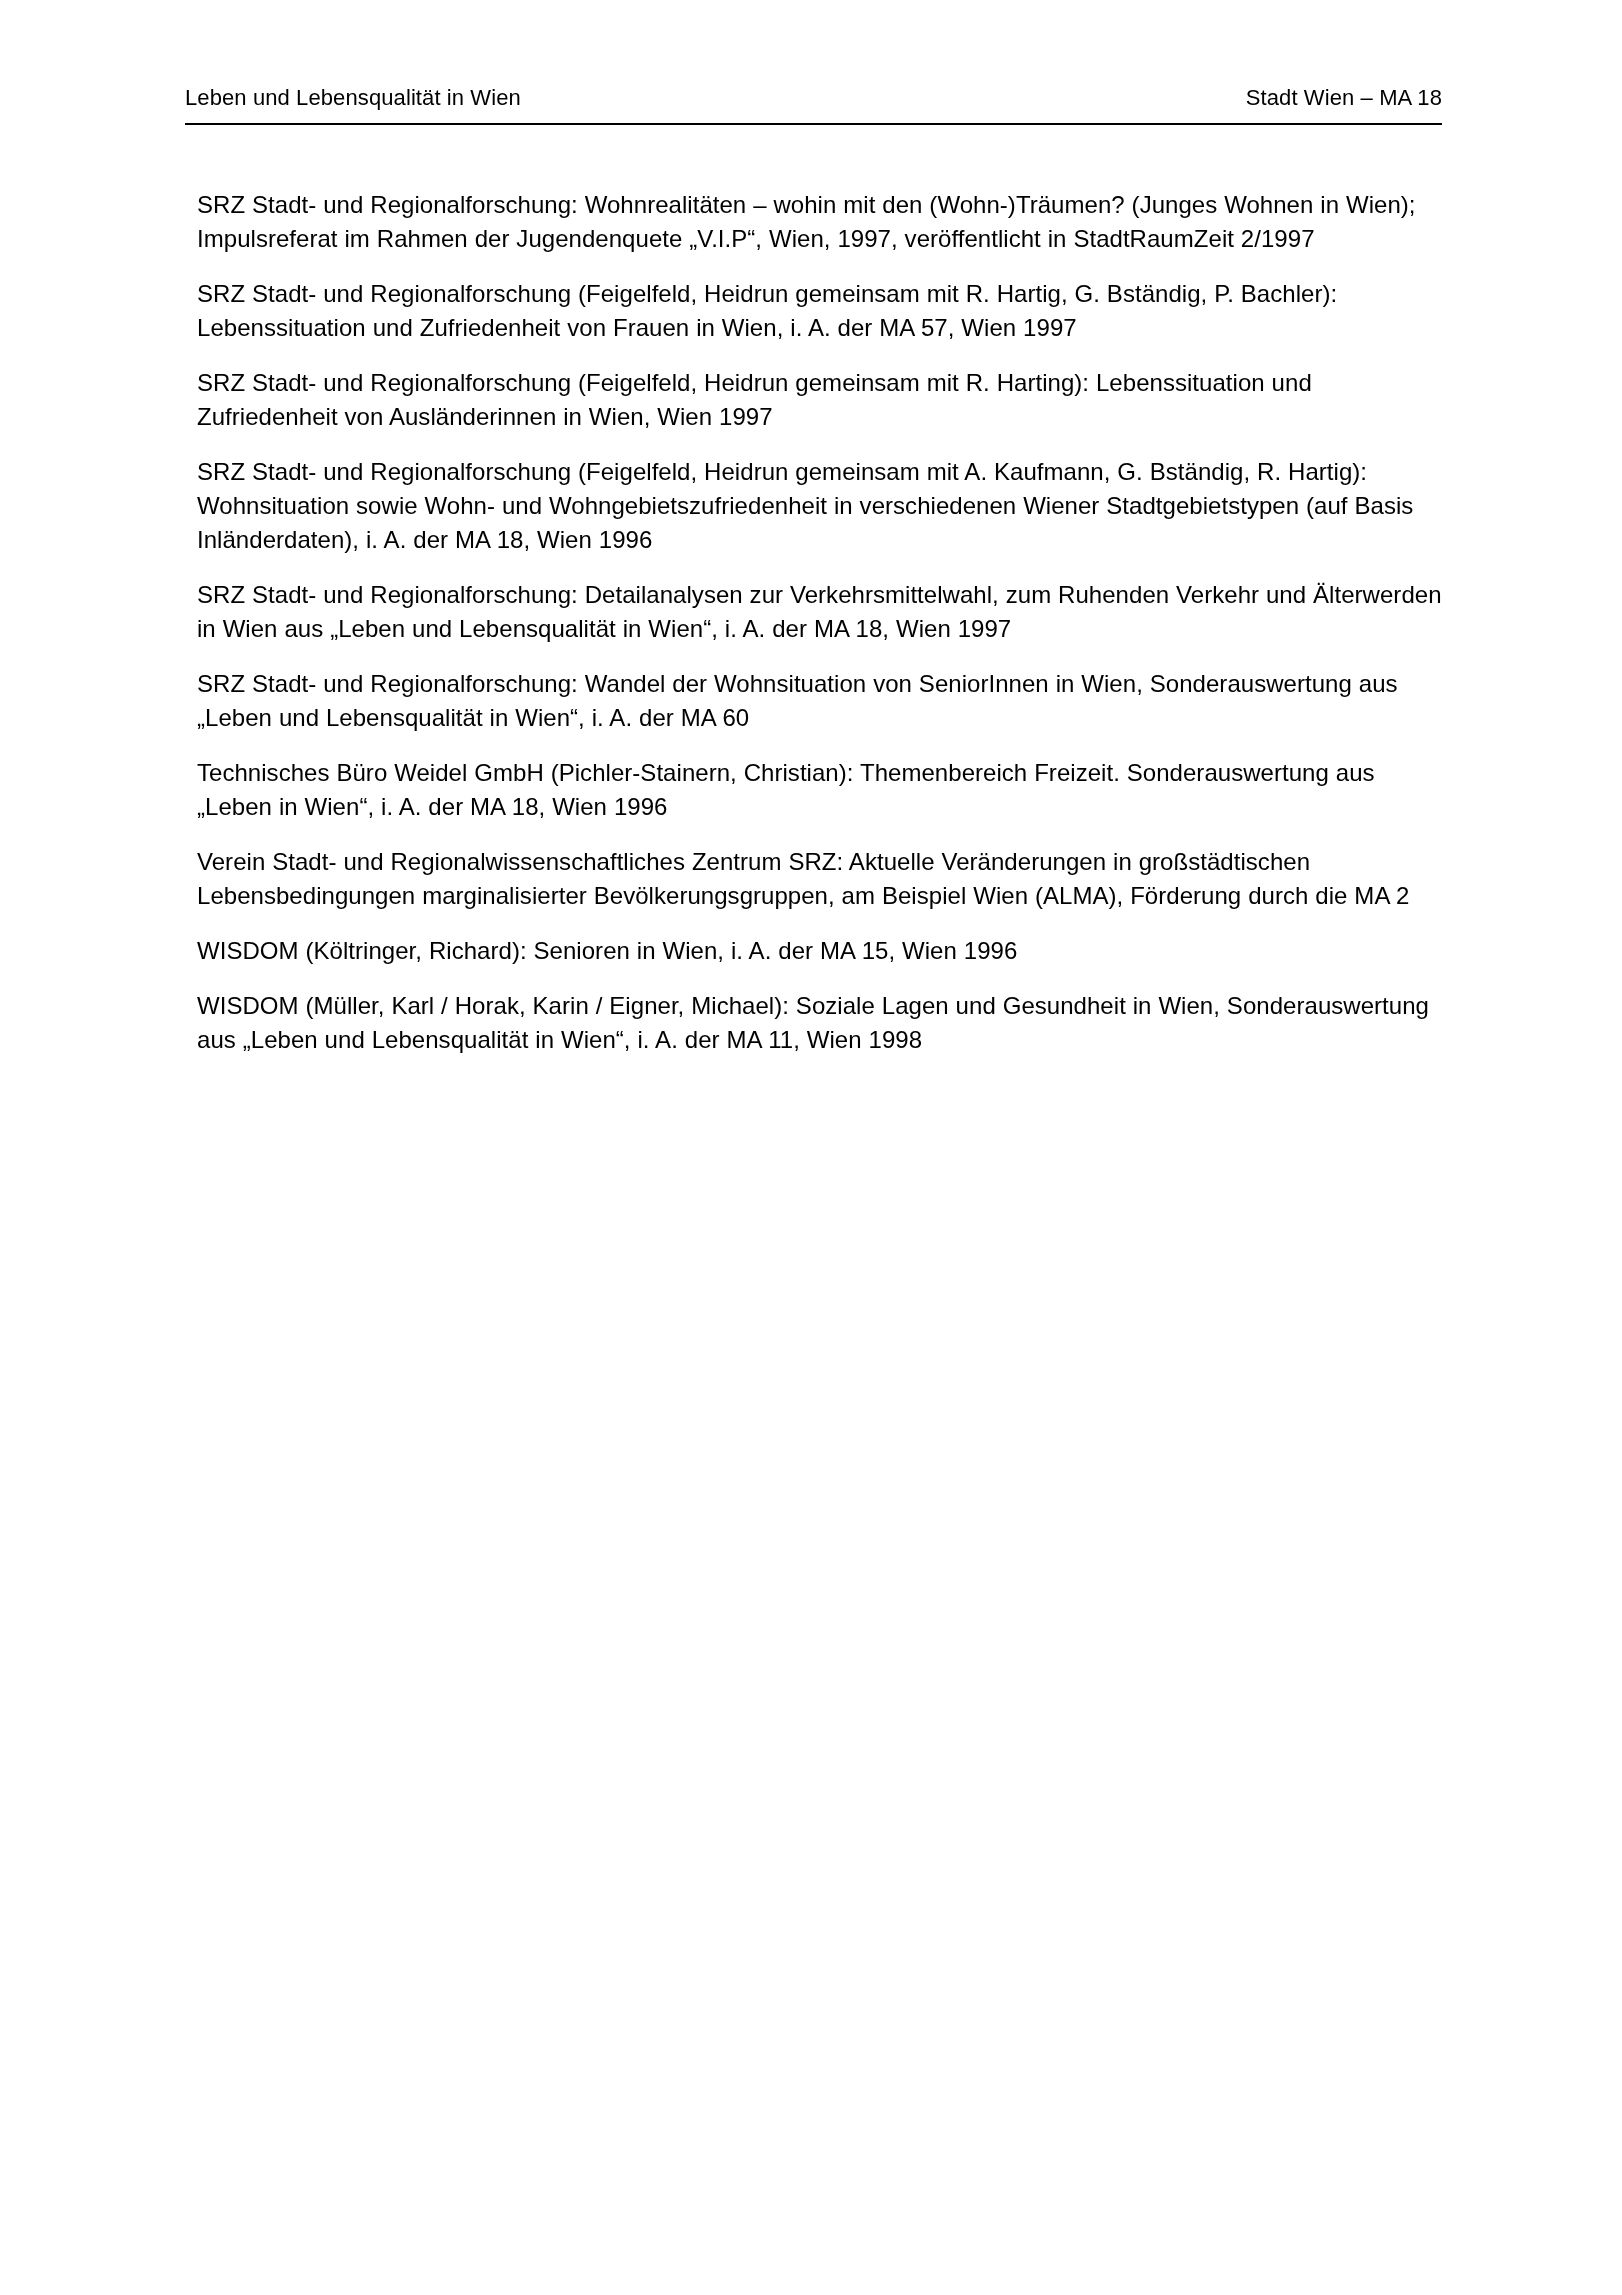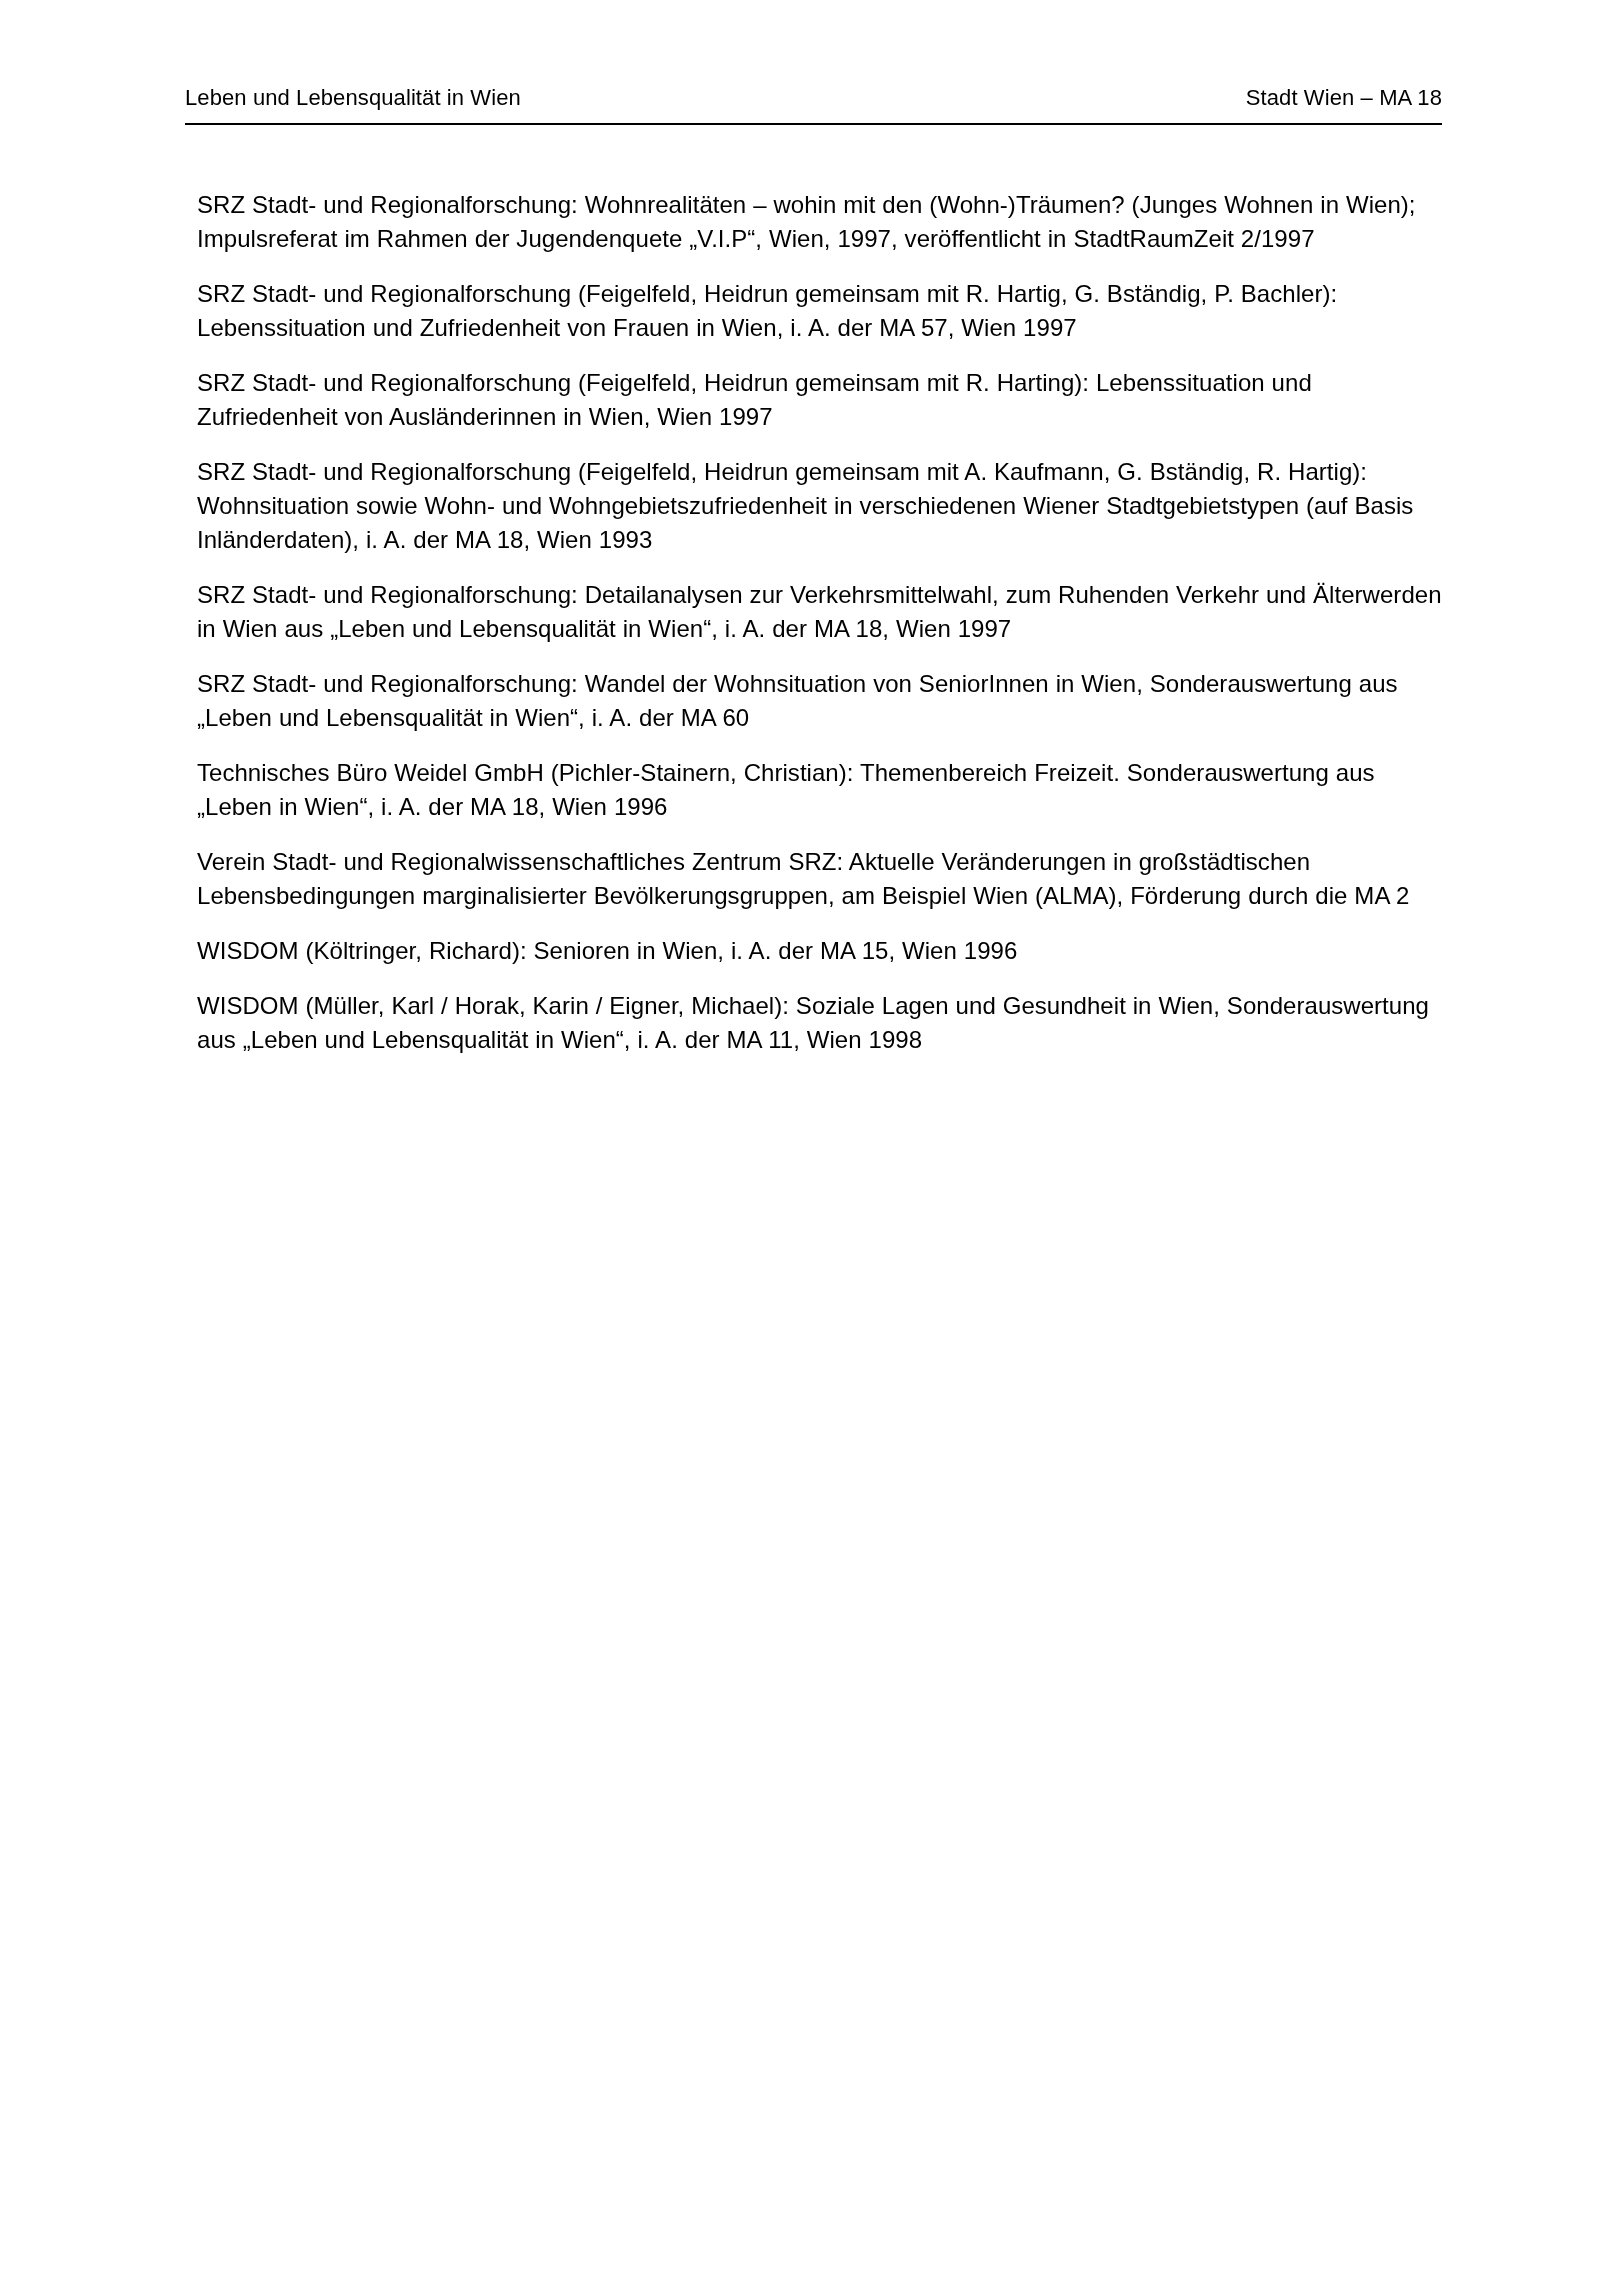--- a/index.html
+++ b/index.html
@@ -73,21 +73,21 @@
   <div class="header">
     <span>Leben und Lebensqualität in Wien</span>
     <span>Stadt Wien – MA 18</span>
   </div>
   <div class="header-rule"></div>
 
   <div class="content">
     <p class="para">SRZ Stadt- und Regionalforschung: Wohnrealitäten – wohin mit den (Wohn-)Träumen? (Junges Wohnen in Wien); Impulsreferat im Rahmen der Jugendenquete „V.I.P“, Wien, 1997, veröffentlicht in StadtRaumZeit 2/1997</p>
     <p class="para">SRZ Stadt- und Regionalforschung (Feigelfeld, Heidrun gemeinsam mit R. Hartig, G. Bständig, P. Bachler): Lebenssituation und Zufriedenheit von Frauen in Wien, i. A. der MA 57, Wien 1997</p>
     <p class="para">SRZ Stadt- und Regionalforschung (Feigelfeld, Heidrun gemeinsam mit R. Harting): Lebenssituation und Zufriedenheit von Ausländerinnen in Wien, Wien 1997</p>
-    <p class="para">SRZ Stadt- und Regionalforschung (Feigelfeld, Heidrun gemeinsam mit A. Kaufmann, G. Bständig, R. Hartig): Wohnsituation sowie Wohn- und Wohngebietszufriedenheit in verschiedenen Wiener Stadtgebietstypen (auf Basis Inländerdaten), i. A. der MA 18, Wien 1993</p>
+    <p class="para">SRZ Stadt- und Regionalforschung (Feigelfeld, Heidrun gemeinsam mit A. Kaufmann, G. Bständig, R. Hartig): Wohnsituation sowie Wohn- und Wohngebietszufriedenheit in verschiedenen Wiener Stadtgebietstypen (auf Basis Inländerdaten), i. A. der MA 18, Wien 1996</p>
     <p class="para">SRZ Stadt- und Regionalforschung: Detailanalysen zur Verkehrsmittelwahl, zum Ruhenden Verkehr und Älterwerden in Wien aus „Leben und Lebensqualität in Wien“, i. A. der MA 18, Wien 1997</p>
     <p class="para">SRZ Stadt- und Regionalforschung: Wandel der Wohnsituation von SeniorInnen in Wien, Sonderauswertung aus „Leben und Lebensqualität in Wien“, i. A. der MA 60</p>
     <p class="para">Technisches Büro Weidel GmbH (Pichler-Stainern, Christian): Themenbereich Freizeit. Sonderauswertung aus „Leben in Wien“, i. A. der MA 18, Wien 1996</p>
     <p class="para">Verein Stadt- und Regionalwissenschaftliches Zentrum SRZ: Aktuelle Veränderungen in großstädtischen Lebensbedingungen marginalisierter Bevölkerungsgruppen, am Beispiel Wien (ALMA), Förderung durch die MA 2</p>
     <p class="para">WISDOM (Költringer, Richard): Senioren in Wien, i. A. der MA 15, Wien 1996</p>
     <p class="para">WISDOM (Müller, Karl / Horak, Karin / Eigner, Michael): Soziale Lagen und Gesundheit in Wien, Sonderauswertung aus „Leben und Lebensqualität in Wien“, i. A. der MA 11, Wien 1998</p>
   </div>
 
   <div class="page-number">69</div>
 

